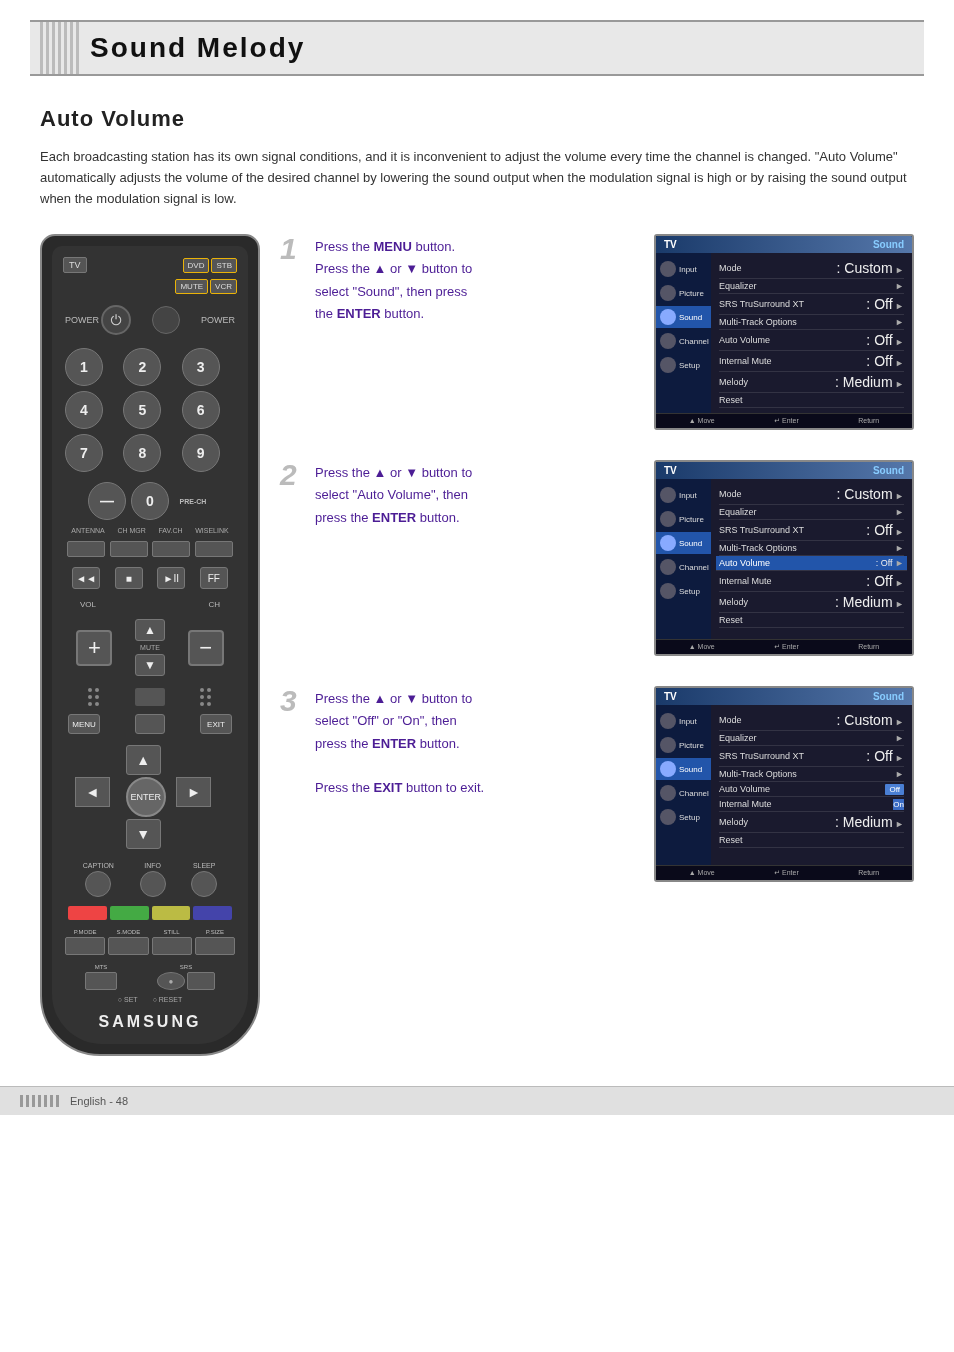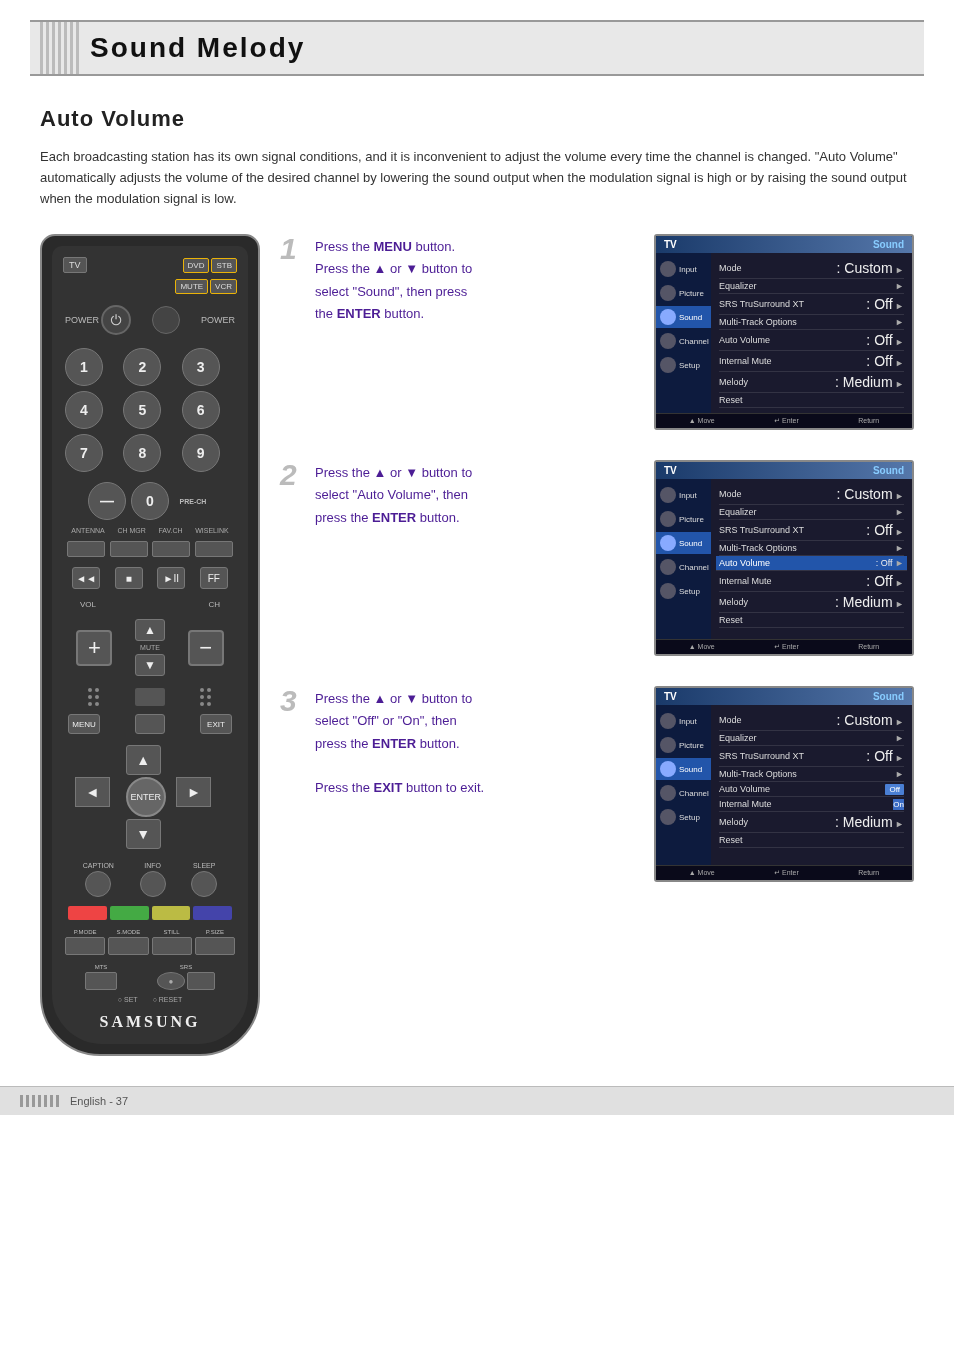--- a/index.html
+++ b/index.html
@@ -430,21 +430,21 @@
     }
 
     
     .samsung-logo {
       text-align: center;
       color: #eee;
       font-size: 16px;
       font-weight: bold;
       letter-spacing: 3px;
       padding: 5px 0;
-      font-family: Liberation Serif, serif;
+      font-family: Liberation Sans, sans-serif;
     }
 
     
     .steps-section {
       flex: 1;
       display: flex;
       flex-direction: column;
       gap: 15px;
     }
     .step-number {
@@ -1057,14 +1057,14 @@
           <span>Return</span>
         </div>
       </div>
     </div>
 
   </div>
 </div>
 
 <div class="footer">
   <div class="footer-pattern"></div>
-  <span class="footer-text">English - 37</span>
+  <span class="footer-text">English - 48</span>
 </div>
 
 </body></html>

